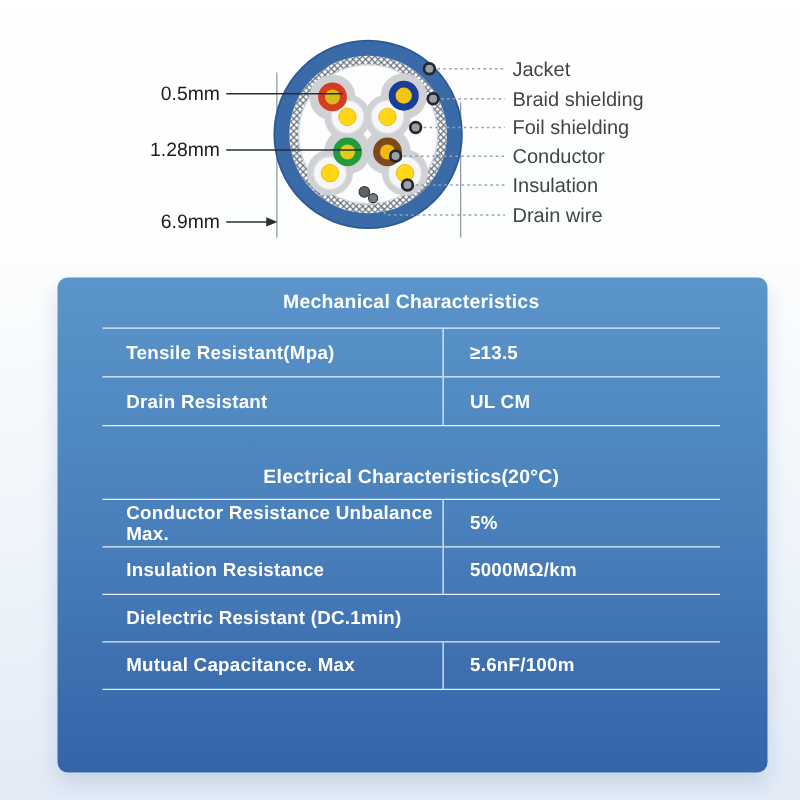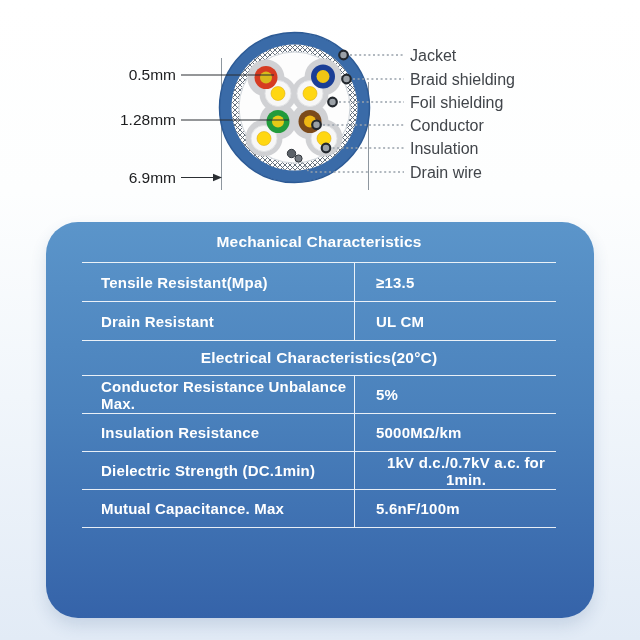--- a/index.html
+++ b/index.html
@@ -7,38 +7,39 @@
     width:640px;height:640px;overflow:hidden;
     font-family:"Liberation Sans",sans-serif;
     background:linear-gradient(180deg,#ffffff 0%,#fdfefe 30%,#f1f6fb 62%,#e2ebf6 100%);
     position:relative;
   }
   .stage{position:absolute;inset:0;}
   .diagram-wrap{position:absolute;top:0;left:0;width:640px;height:212px;}
   .panel{
     position:absolute;left:46px;top:222px;width:548px;height:396px;
     background:linear-gradient(180deg,#5b95ca 0%,#4a81bc 48%,#3563a9 100%);
-    border-radius:32px;
+    border-radius:8px;
     box-shadow:0 8px 16px rgba(47,84,136,.16);
+    padding-left:20px;
   }
   .spec-table{
     position:absolute;top:0;left:36px;right:38px;
     color:#ffffff;font-size:15px;font-weight:600;letter-spacing:.2px;
   }
   .thead{
     height:40px;display:flex;align-items:center;justify-content:center;
     font-weight:700;font-size:15.5px;
     border-bottom:1.5px solid rgba(255,255,255,.88);
   }
-  .thead.second{height:34px;}
+  .thead.second{height:34px;margin-top:24px;}
   .trow{display:flex;height:38px;border-bottom:1.5px solid rgba(255,255,255,.88);}
   .trow.elec{height:37px;}
   .tl{width:272px;display:flex;align-items:center;padding-left:19px;box-sizing:border-box;}
   .tv{flex:1;display:flex;align-items:center;padding-left:21px;box-sizing:border-box;
-      border-left:1.5px solid rgba(255,255,255,.88);text-align:center;}
+      border-left:1.5px solid rgba(255,255,255,.88);}
   svg text{font-family:"Liberation Sans",sans-serif;}
   .callout-text{font-size:16px;font-weight:500;fill:#41454a;}
   .measure-text{font-size:15.5px;font-weight:500;fill:#1c1d1f;}
 </style>
 </head>
 <body>
 
 <div class="stage">
 
   <div class="diagram-wrap">
@@ -168,22 +169,21 @@
 
       <div class="trow elec">
         <div class="tl">Conductor Resistance Unbalance Max.</div>
         <div class="tv">5%</div>
       </div>
       <div class="trow elec">
         <div class="tl">Insulation Resistance</div>
         <div class="tv">5000MΩ/km</div>
       </div>
       <div class="trow elec">
-        <div class="tl">Dielectric Strength (DC.1min)</div>
-        <div class="tv">1kV d.c./0.7kV a.c. for 1min.</div>
+        <div class="tl">Dielectric Resistant (DC.1min)</div>
       </div>
       <div class="trow elec">
         <div class="tl">Mutual Capacitance. Max</div>
         <div class="tv">5.6nF/100m</div>
       </div>
 
     </div>
   </div>
 
 </div>

